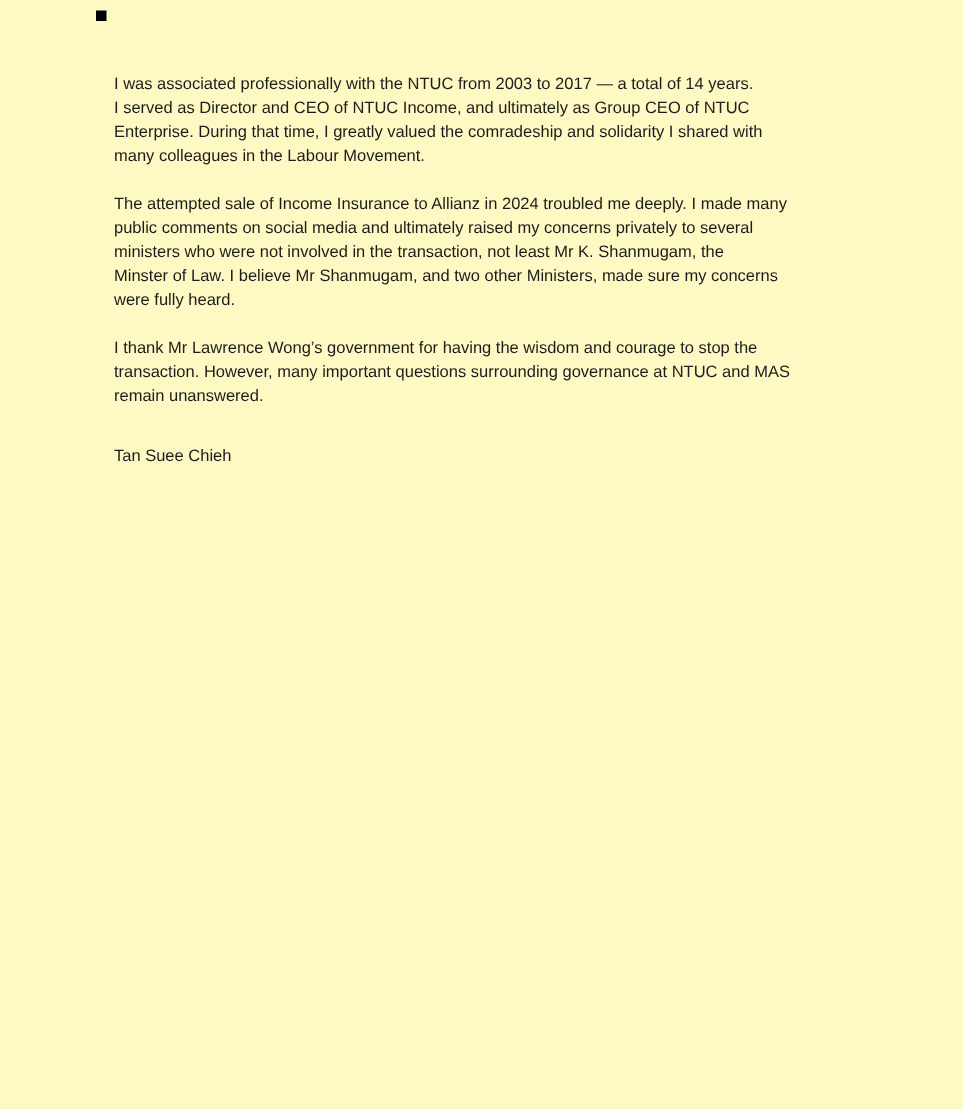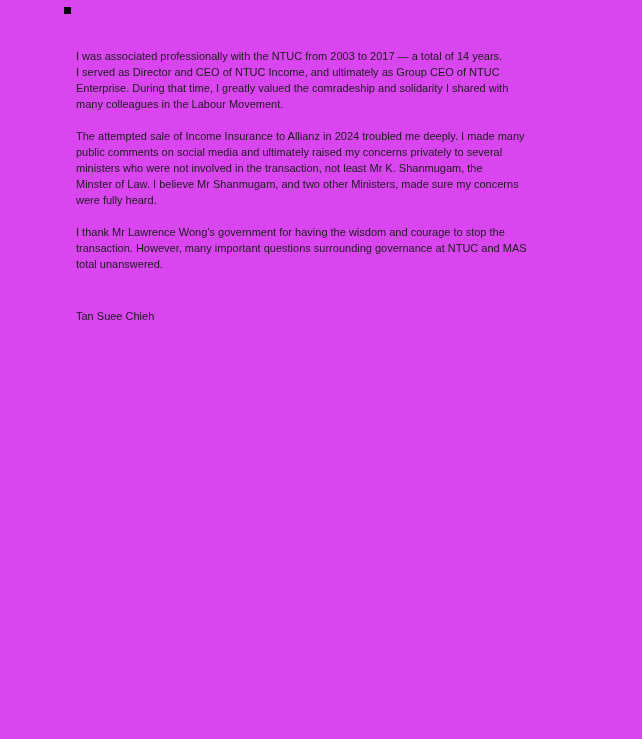--- a/index.html
+++ b/index.html
@@ -4,21 +4,21 @@
 <style>
   html, body {
     margin: 0;
     padding: 0;
     background: #ffffff;
   }
   .page {
     position: relative;
     width: 642px;
     height: 739px;
-    background: #d946ef;
+    background: #fef9c3;
     overflow: hidden;
     font-family: "Liberation Sans", sans-serif;
   }
   .corner-mark {
     position: absolute;
     left: 64px;
     top: 7px;
     width: 7px;
     height: 7px;
     background: #000000;
@@ -30,21 +30,21 @@
     width: 540px;
     color: #1c1c1c;
     font-size: 11px;
     line-height: 16px;
   }
   .para {
     margin: 0 0 16px 0;
     white-space: pre;
   }
   .signature {
-    margin-top: 36px;
+    margin-top: 24px;
   }
   .signature .line {
     white-space: pre;
   }
 </style>
 </head>
 <body>
 
 <div class="page">
   <div class="corner-mark"></div>
@@ -53,18 +53,18 @@
 I served as Director and CEO of NTUC Income, and ultimately as Group CEO of NTUC
 Enterprise. During that time, I greatly valued the comradeship and solidarity I shared with
 many colleagues in the Labour Movement.</p>
     <p class="para">The attempted sale of Income Insurance to Allianz in 2024 troubled me deeply. I made many
 public comments on social media and ultimately raised my concerns privately to several
 ministers who were not involved in the transaction, not least Mr K. Shanmugam, the
 Minster of Law. I believe Mr Shanmugam, and two other Ministers, made sure my concerns
 were fully heard.</p>
     <p class="para">I thank Mr Lawrence Wong’s government for having the wisdom and courage to stop the
 transaction. However, many important questions surrounding governance at NTUC and MAS
-total unanswered.</p>
+remain unanswered.</p>
     <div class="signature">
       <div class="line">Tan Suee Chieh</div>
     </div>
   </div>
 </div>
 
 </body></html>

